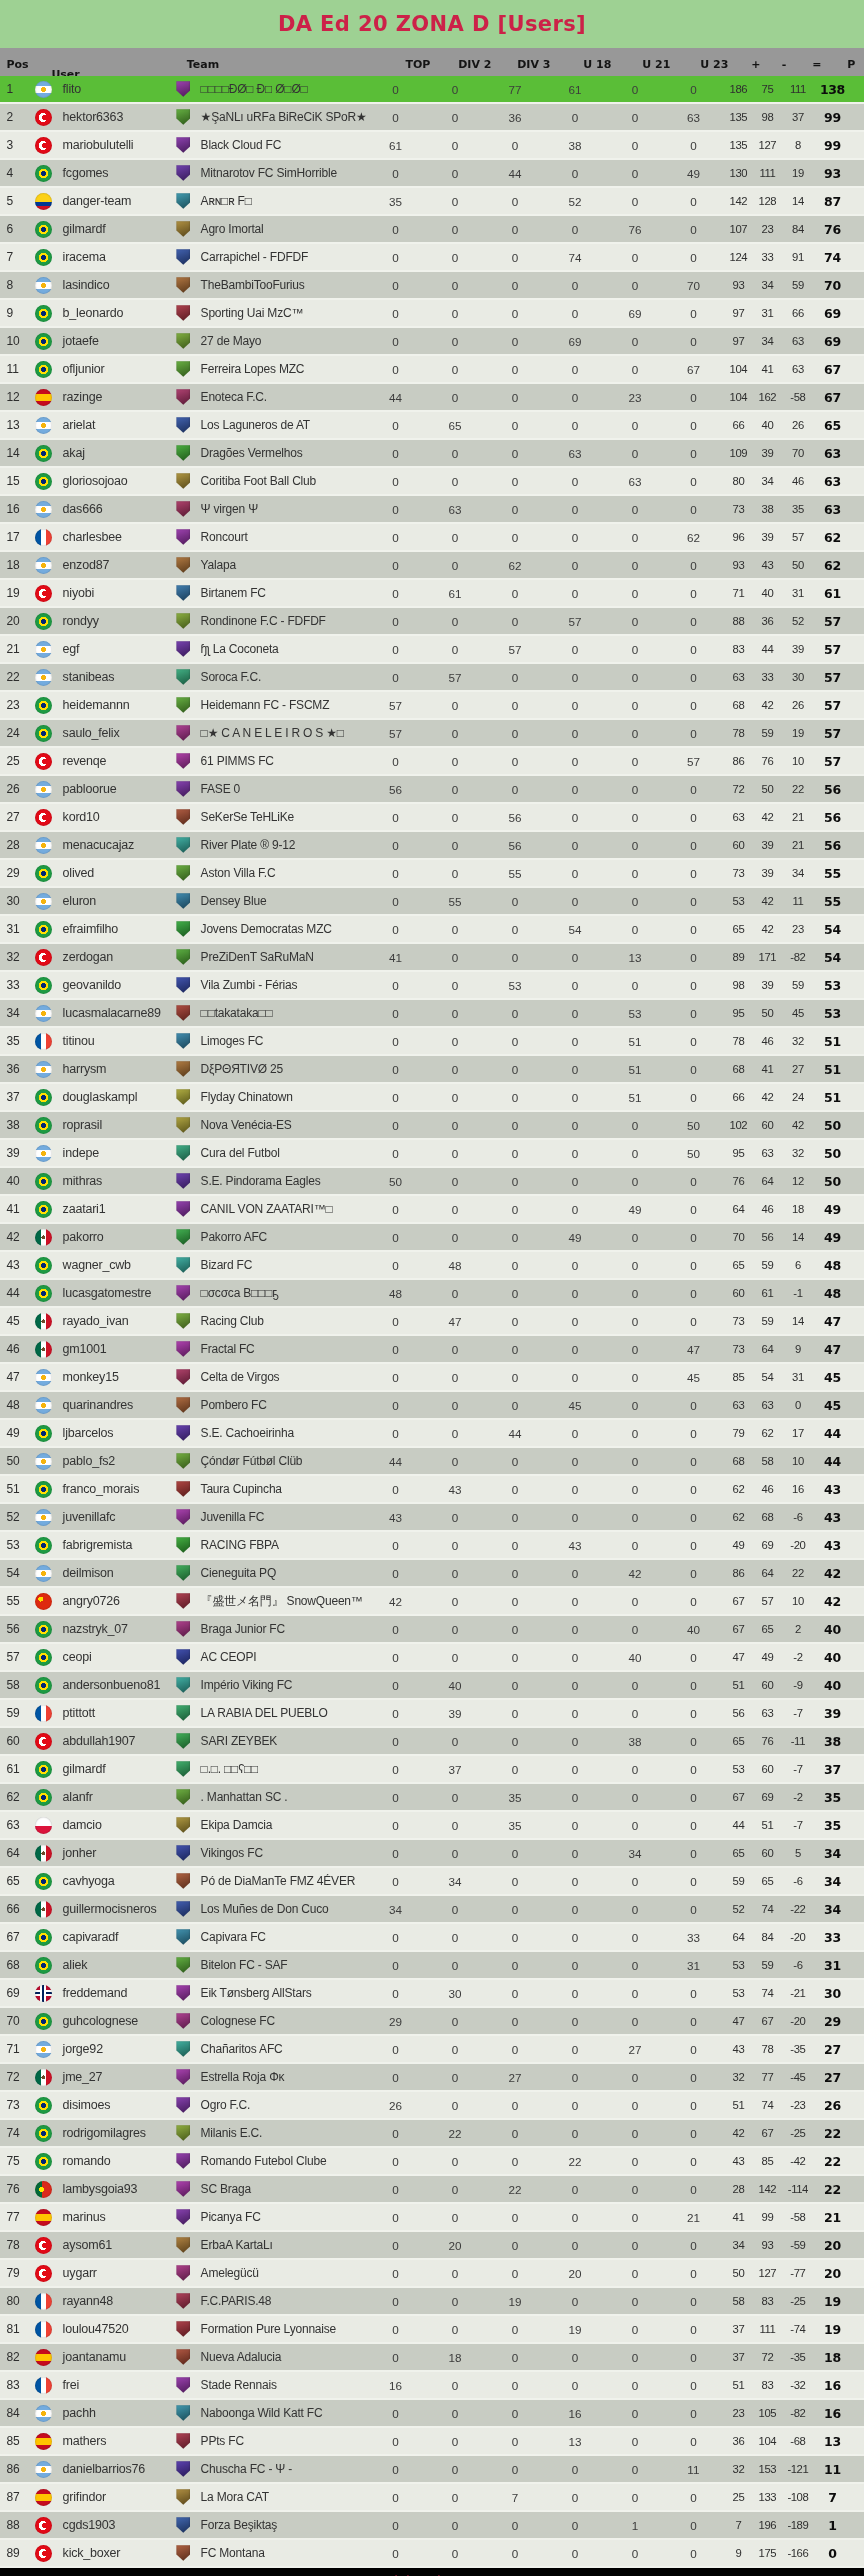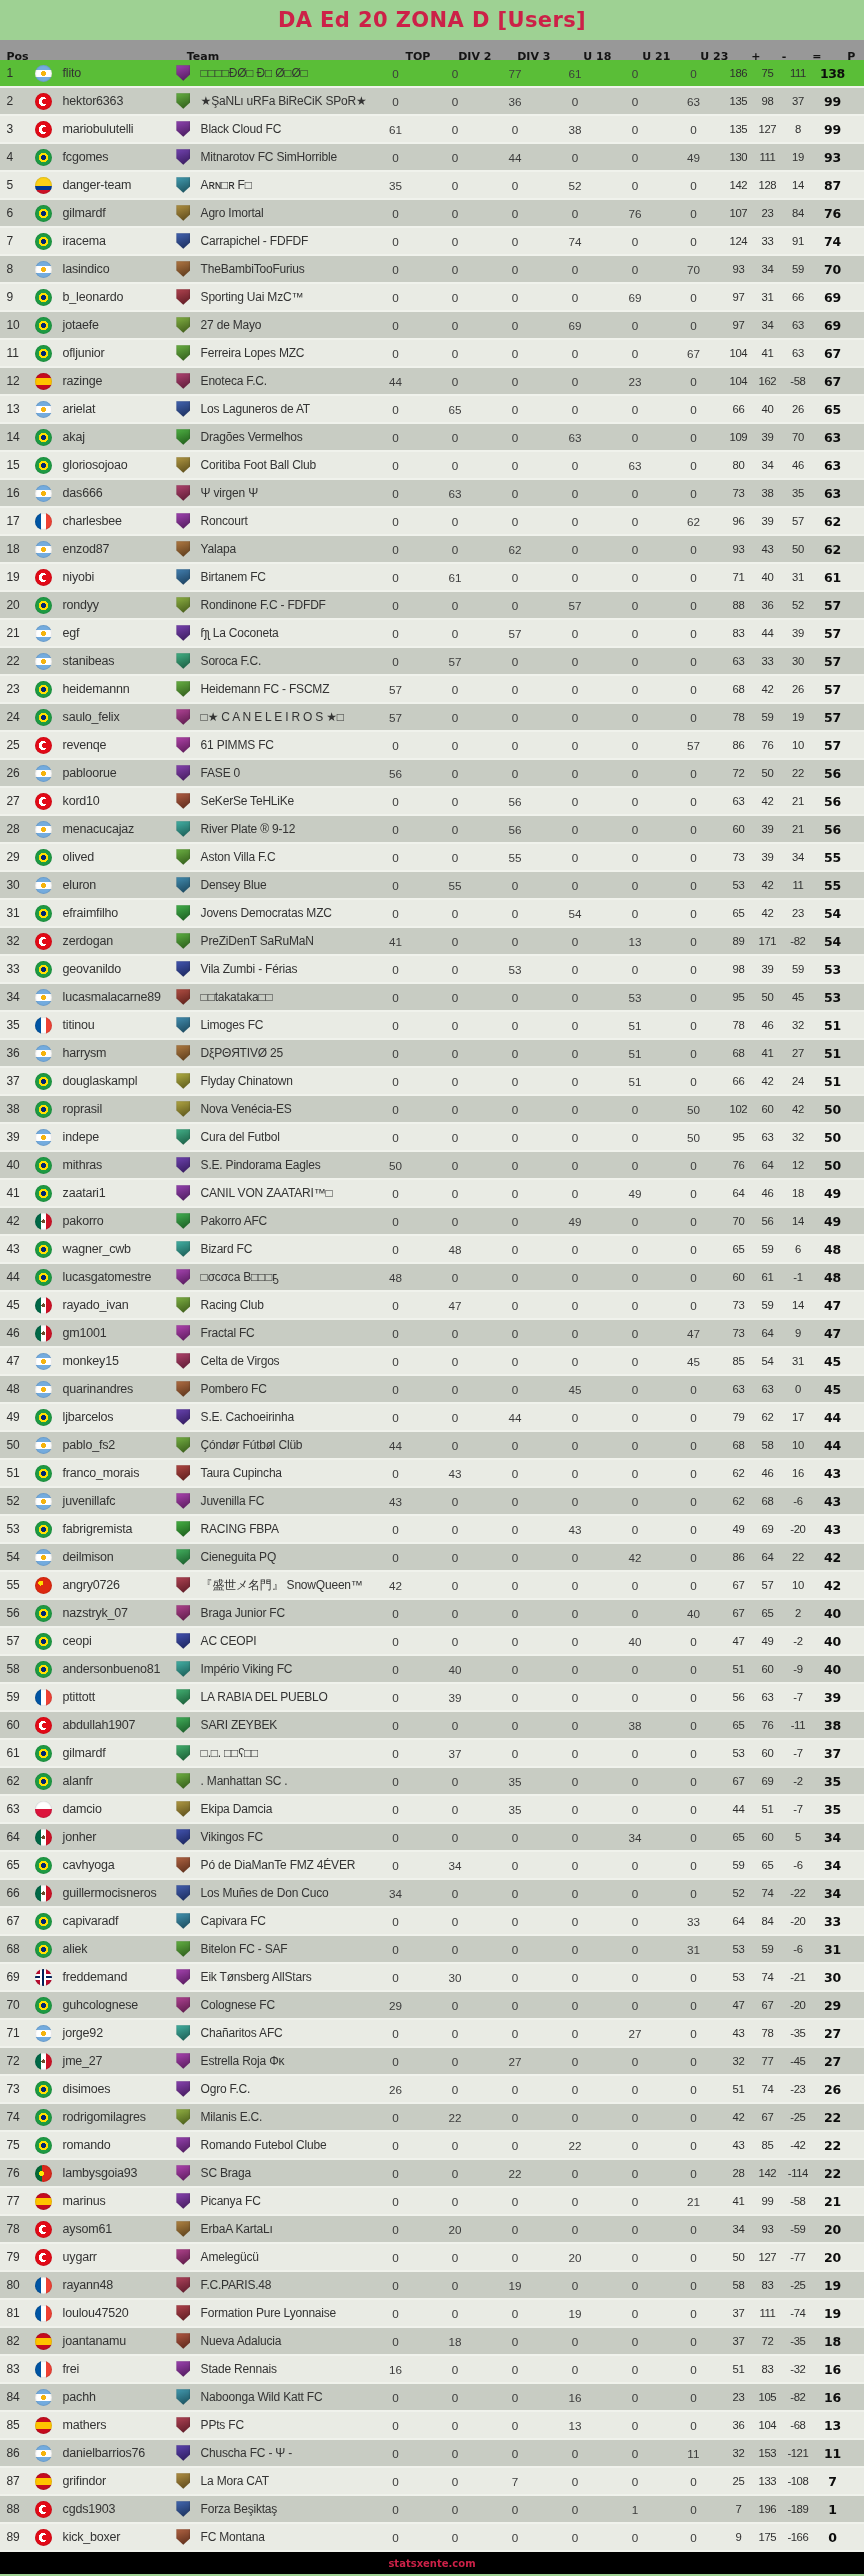--- a/index.html
+++ b/index.html
@@ -5,30 +5,30 @@
   * { box-sizing: border-box; margin: 0; padding: 0; }
   html, body { width: 864px; }
   body {
     background: #9ed193;
     font-family: "Liberation Sans", sans-serif;
     -webkit-font-smoothing: antialiased;
   }
   .page { width: 864px; min-height: 2576px; display: flex; flex-direction: column; }
 
   
-  .title-band { height: 40px; display: flex; align-items: center; justify-content: center; }
+  .title-band { height: 48px; display: flex; align-items: center; justify-content: center; }
   .page-title {
     font-family: "DejaVu Sans", sans-serif;
     font-weight: bold; font-size: 21px; letter-spacing: 0.4px;
     color: #cc2148;
   }
 
   
   .header-row {
-    height: 20px; background: #989898;
+    height: 28px; background: #989898;
     display: grid;
     grid-template-columns: 29px 141px 196px 58px 61px 59px 61px 59px 58px 32px 26px 35px 34px;
     padding-left: 6.4px;
     align-items: center;
     font-family: "DejaVu Sans", sans-serif;
     font-weight: bold; font-size: 11px; color: #141414;
   }
   .header-row .hc { white-space: nowrap; }
   .hc.c { text-align: right; }
   .hc.user-h { padding-left: 16px; margin-top: 20px; }

